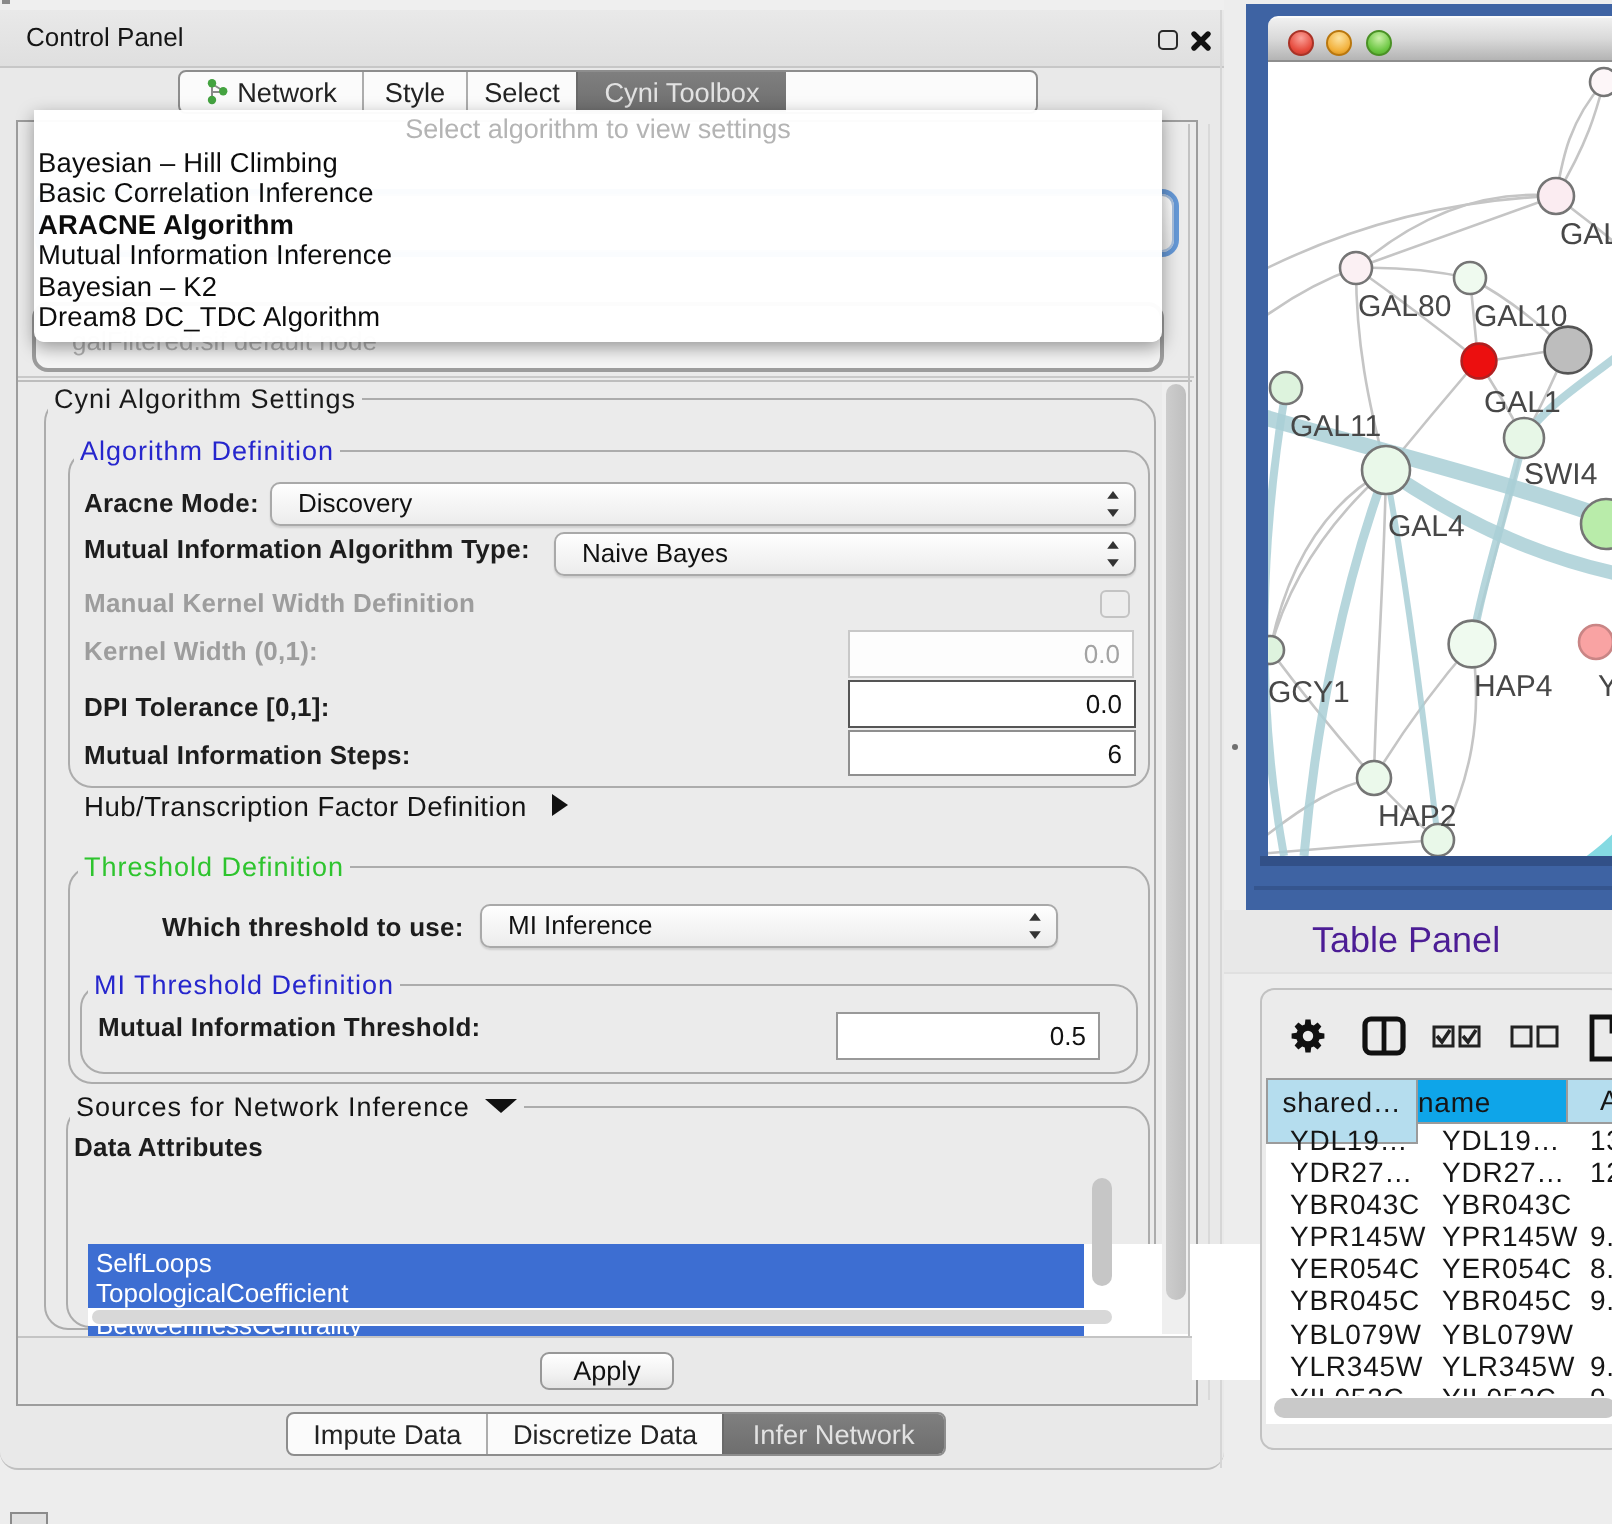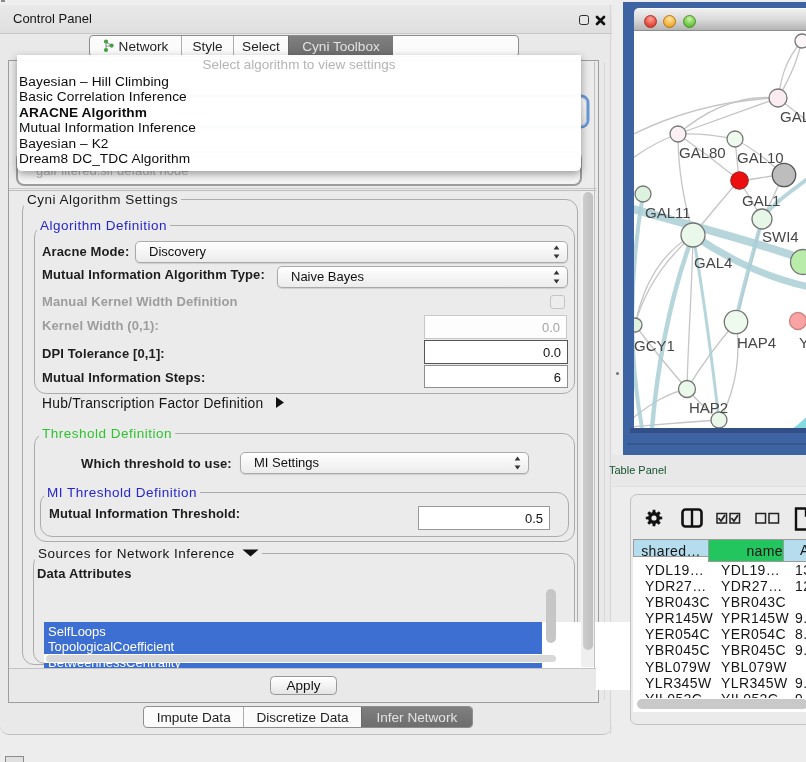--- a/index.html
+++ b/index.html
@@ -101,21 +101,21 @@
 <div class="a" style="left:42px;top:395.5px;font-size:13.8px;letter-spacing:0.25px;color:#141414;white-space:nowrap;">Hub/Transcription Factor Definition</div>
 <svg class="a" style="left:274px;top:396px;" width="12" height="13" viewBox="0 0 12 13">
       <path d="M2 1 L10 6.5 L2 12 Z" fill="#111"></path>
     </svg>
 
 <div class="a fs" style="left:34px;top:433px;width:539px;height:107px;">
   <span class="leg" style="left:4px;color:#2ec42e;">Threshold Definition</span>
 </div>
 <div class="a lbl" style="left:81px;top:456px;">Which threshold to use:</div>
 <div class="combo" style="left:240px;top:452px;width:287px;height:20px;">
-      <span class="ct">MI Settings</span>
+      <span class="ct">MI Inference</span>
  <svg class="ar" viewBox="0 0 7 14">
         <path d="M3.5 0.5 L6.4 4.4 L0.6 4.4 Z" fill="#333"></path>
         <path d="M3.5 13.5 L6.4 9.6 L0.6 9.6 Z" fill="#333"></path>
       </svg>
     </div>
 <div class="a lbl" style="left:49px;top:506px;">Mutual Information Threshold:</div>
 <div class="a fs" style="left:40px;top:492px;width:527px;height:43px;">
   <span class="leg" style="left:3px;color:#2626cd;">MI Threshold Definition</span>
 </div>
 <div class="inp" style="left:418px;top:506px;width:132px;height:24px;border-color:#999;">
@@ -228,42 +228,42 @@
   <text x="165" y="317">Y</text>
   <text x="55" y="382">HAP2</text>
  </g>
 </svg>
 </div>
 <div class="a" style="left:630px;top:428px;width:176px;height:5px;background:rgba(15,25,50,0.25);"></div>
 <div class="a" style="left:627px;top:443px;width:179px;height:2px;background:rgba(20,30,60,0.20);"></div>
 <div class="a" style="left:616px;top:372px;width:3px;height:3px;border-radius:50%;background:#6f6f6f;"></div>
 
 <div class="a" style="left:612px;top:455px;width:194px;height:31px;background:#e8e8e8;border-bottom:1px solid #e0e0e0;"></div>
-<div class="a" style="left:609px;top:455px;height:31px;line-height:31px;font-size:11px;color:#14532d;">Table Panel</div>
+<div class="a" style="left:656px;top:455px;height:31px;line-height:31px;font-size:18px;color:#4c1d95;">Table Panel</div>
 <div class="a" style="left:630px;top:494px;width:182px;height:231px;border:1px solid #c2c2c2;border-radius:7px;background:#ebebeb;box-sizing:border-box;"></div>
 <svg class="a" style="left:640px;top:505px;" width="166" height="28" viewBox="0 0 166 28">
  <g transform="translate(14,13)">
         <path d="M8.2,-1.3 L8.2,1.3 L5.7,1.6 L5.2,2.9 L6.7,4.8 L4.8,6.7 L2.9,5.2 L1.6,5.7 L1.3,8.2 L-1.3,8.2 L-1.6,5.7 L-2.9,5.2 L-4.8,6.7 L-6.7,4.8 L-5.2,2.9 L-5.7,1.6 L-8.2,1.3 L-8.2,-1.3 L-5.7,-1.6 L-5.2,-2.9 L-6.7,-4.8 L-4.8,-6.7 L-2.9,-5.2 L-1.6,-5.7 L-1.3,-8.2 L1.3,-8.2 L1.6,-5.7 L2.9,-5.2 L4.8,-6.7 L6.7,-4.8 L5.2,-2.9 L5.7,-1.6 Z M2.6,0 A2.6,2.6 0 1 0 -2.6,0 A2.6,2.6 0 1 0 2.6,0 Z" fill="#111" fill-rule="evenodd"></path>
       </g>
  <rect x="42.5" y="4.5" width="19" height="17" rx="3" fill="none" stroke="#111" stroke-width="2.6"></rect>
  <line x1="52" y1="4.5" x2="52" y2="21.5" stroke="#111" stroke-width="2.4"></line>
  <g fill="none" stroke="#222" stroke-width="1.5">
   <rect x="77" y="8.5" width="9.5" height="9.5"></rect>
         <rect x="90" y="8.5" width="9.5" height="9.5"></rect>
   <rect x="116" y="8.5" width="9.5" height="9.5"></rect>
         <rect x="129" y="8.5" width="9.5" height="9.5"></rect>
  </g>
  <path d="M78.5 13 l2.5 3 l4 -6" stroke="#222" stroke-width="1.8" fill="none"></path>
  <path d="M91.5 13 l2.5 3 l4 -6" stroke="#222" stroke-width="1.8" fill="none"></path>
  <path d="M156 3.5 h10 v7 h4 v14 h-14 z M166 3.5 l4 7" fill="none" stroke="#111" stroke-width="2.4"></path>
 </svg>
 
 <div class="a" style="left:633px;top:539px;width:173px;height:173px;background:#fff;overflow:hidden;font-size:14px;letter-spacing:0.4px;color:#161616;">
- <div style="position:absolute;left:0;top:0;width:76px;height:18px;background:#b5ddee;border:1px solid #9b9b9b;box-sizing:border-box;text-align:center;line-height:22px;">shared…</div>
- <div style="position:absolute;left:75px;top:0;width:76px;height:23px;background:#22c55e;border:1px solid #9b9b9b;box-sizing:border-box;text-align:right;line-height:22px;">name</div>
+ <div style="position:absolute;left:0;top:0;width:76px;height:33px;background:#b5ddee;border:1px solid #9b9b9b;box-sizing:border-box;text-align:center;line-height:22px;">shared…</div>
+ <div style="position:absolute;left:75px;top:0;width:76px;height:23px;background:#0ea5e9;border:1px solid #9b9b9b;box-sizing:border-box;text-align:left;line-height:22px;">name</div>
  <div style="position:absolute;left:150px;top:0;width:40px;height:23px;background:#b5ddee;border:1px solid #9b9b9b;box-sizing:border-box;line-height:21px;padding-left:16px;">Av</div>
  <div style="position:absolute;left:12px;top:23px;line-height:16.1px;">YDL19…<br>YDR27…<br>YBR043C<br>YPR145W<br>YER054C<br>YBR045C<br>YBL079W<br>YLR345W<br>YIL052C</div>
  <div style="position:absolute;left:88px;top:23px;line-height:16.1px;">YDL19…<br>YDR27…<br>YBR043C<br>YPR145W<br>YER054C<br>YBR045C<br>YBL079W<br>YLR345W<br>YIL052C</div>
  <div style="position:absolute;left:162px;top:23px;line-height:16.1px;">13<br>12<br>&nbsp;<br>9.<br>8.<br>9.<br>&nbsp;<br>9.<br>9.</div>
  <div style="position:absolute;left:0px;top:159px;width:173px;height:14px;background:#fff;"></div>
  <div style="position:absolute;left:4px;top:160px;width:171px;height:10px;border-radius:5px;background:#c9c9c9;"></div>
 </div>
 
 <div class="a" style="left:17px;top:55px;width:564px;height:116px;background:rgba(255,255,255,0.97);border-radius:0 0 5px 5px;box-shadow:0 3px 9px rgba(0,0,0,0.38);"></div>
 <div class="a" style="left:17px;top:57px;width:564px;text-align:center;font-size:13.5px;color:#b4b4b4;">Select algorithm to view settings</div>

